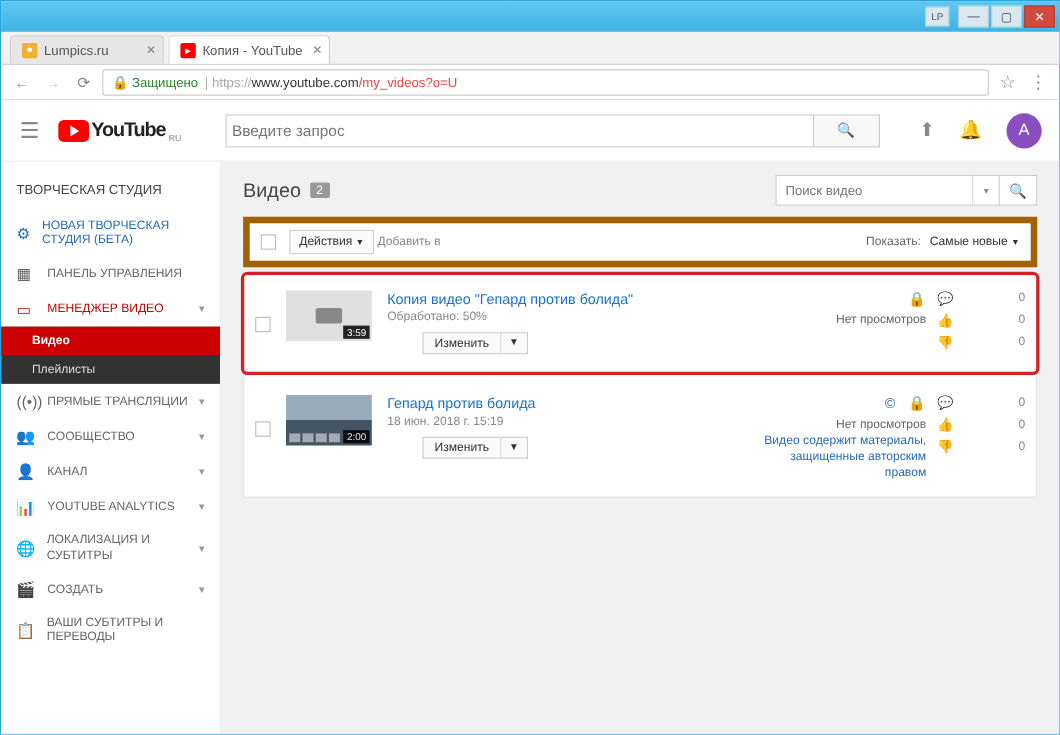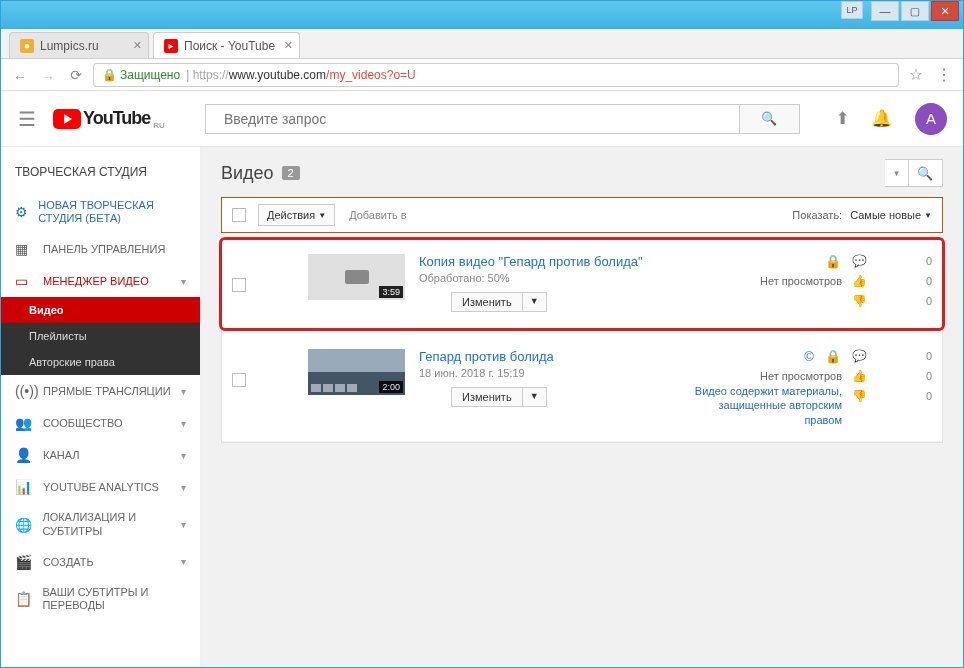--- a/index.html
+++ b/index.html
@@ -1,20 +1,20 @@
 <!DOCTYPE html>
 <html><head>
 <meta charset="utf-8">
 <style>
 * { box-sizing: border-box; margin: 0; padding: 0; }
 body { font-family: Arial, sans-serif; font-size: 13px; color: #333; background: #fff; }
 
 
 .window { width: 964px; height: 668px; border: 1px solid #2aa4da; background: #fff; display: flex; flex-direction: column; }
-.titlebar { height: 28px; background: linear-gradient(#5fc7f0, #3fb3e4); display: flex; justify-content: flex-end; padding: 0 4px; }
+.titlebar { height: 28px; background: linear-gradient(#5fc7f0, #3fb3e4); display: flex; align-items: center; justify-content: flex-end; padding: 0 4px; }
 .tb-btn { width: 28px; height: 20px; margin-left: 2px; display: flex; align-items: center; justify-content: center; font-size: 11px; color: #444; background: #d9e8f0; border: 1px solid #aecfde; }
 .tb-btn.close { background: #d14b3f; color: #fff; border-color: #b33b30; }
 .tb-lp { width: 22px; height: 18px; background: #d9e8f0; border: 1px solid #aecfde; margin-right: 6px; font-size: 9px; display:flex; align-items:center; justify-content:center; color:#555; }
 
 
 .tabrow { height: 30px; background: #f2f2f2; display: flex; align-items: flex-end; padding-left: 8px; border-bottom: 1px solid #d0d0d0; }
 .tab { height: 26px; background: #fff; border: 1px solid #ccc; border-bottom: none; border-radius: 4px 4px 0 0; padding: 0 24px 0 10px; margin-right: 4px; display: flex; align-items: center; font-size: 12px; color: #555; position: relative; min-width: 140px; }
 .tab.inactive { background: #e6e6e6; }
 .tab .tabicon { width: 14px; height: 14px; margin-right: 6px; border-radius: 2px; display:flex; align-items:center; justify-content:center; font-size:10px; }
 .tab .close-x { position: absolute; right: 6px; font-size: 11px; color: #888; }
@@ -28,21 +28,21 @@
 
 
 .ythead { height: 56px; display: flex; align-items: center; padding: 0 16px; gap: 16px; border-bottom: 1px solid #e8e8e8; }
 .hamburger { width: 20px; height: 20px; color: #888; font-size: 20px; display:flex; align-items:center; justify-content:center; }
 .logo { display: flex; align-items: center; gap: 2px; }
 .logo-box { width: 28px; height: 20px; background: #ff0000; border-radius: 5px; position: relative; }
 .logo-box::after { content: ''; position: absolute; left: 11px; top: 5px; border-left: 8px solid #fff; border-top: 5px solid transparent; border-bottom: 5px solid transparent; }
 .logo-text { font-weight: bold; color: #222; font-size: 18px; letter-spacing: -1px; }
 .logo-sup { font-size: 8px; color: #888; align-self: flex-start; margin-top: 14px; margin-left: 1px; }
 .searchwrap { flex: 1; display: flex; margin-left: 24px; }
-.searchinput { flex: 1; height: 30px; border: 1px solid #ccc; padding: 0 18px; font-size: 14px; color: #8b5cf6; }
+.searchinput { flex: 1; height: 30px; border: 1px solid #ccc; padding: 0 5px; font-size: 14px; color: #8b5cf6; }
 .searchbtn { width: 60px; height: 30px; border: 1px solid #ccc; border-left: none; background: #f8f8f8; display: flex; align-items: center; justify-content: center; color: #666; }
 .headicons { display: flex; align-items: center; gap: 22px; margin-left: 20px; }
 .headicons .hi { color: #888; font-size: 17px; }
 .avatar { width: 32px; height: 32px; border-radius: 50%; background: #8a4ec1; color: #fff; display: flex; align-items: center; justify-content: center; font-size: 15px; }
 
 
 .body { flex: 1; display: flex; overflow: hidden; }
 .sidebar { width: 200px; background: #fff; border-right: 1px solid #eee; overflow-y: auto; padding-top: 8px; }
 .side-title { font-size: 12px; font-weight: normal; color: #444; padding: 10px 14px 12px; }
 .side-item { display: flex; align-items: center; padding: 8px 14px; font-size: 11px; color: #666; gap: 10px; cursor: pointer; }
@@ -58,33 +58,33 @@
 .main { flex: 1; background: #f1f1f1; padding: 12px 20px; overflow-y: auto; position: relative; }
 .page-head { display: flex; align-items: center; margin-bottom: 10px; }
 .page-title { font-size: 18px; color: #444; display: flex; align-items: center; gap: 8px; }
 .count-badge { background: #999; color: #fff; font-size: 11px; padding: 1px 6px; border-radius: 2px; }
 .filterwrap { margin-left: auto; display: flex; }
 .filterinput { width: 180px; height: 28px; border: 1px solid #ccc; padding: 0 8px; font-size: 12px; }
 .filterdrop { width: 24px; height: 28px; border: 1px solid #ccc; border-left: none; background: #fff; display:flex; align-items:center; justify-content:center; font-size:9px; color:#888; }
 .filtersearch { width: 34px; height: 28px; border: 1px solid #ccc; border-left: none; background: #fff; display:flex; align-items:center; justify-content:center; color:#666; }
 
 
-.toolbar { background: #fff; border: 1px solid #a16207; padding: 6px 10px; display: flex; align-items: center; font-size: 11px; justify-content: center; }
+.toolbar { background: #fff; border: 6px solid #a16207; padding: 6px 10px; display: flex; align-items: center; font-size: 11px; justify-content: center; }
 .toolbar .cb { margin-right: 12px; }
 .actbtn { border: 1px solid #ccc; padding: 4px 8px; font-size: 11px; background: #fafafa; display:flex; align-items:center; gap:3px; cursor:pointer; }
 .actbtn .caret { font-size: 8px; }
-.addto { margin-left: 14px; color: #888; }
+.addto { margin-left: 3px; color: #888; }
 .toolbar-right { margin-left: auto; display: flex; align-items: center; gap: 8px; color: #666; }
 .sortlink { color: #333; display: flex; align-items: center; gap: 3px; cursor:pointer; }
 
 
 .vlist { background: #fff; border: 1px solid #e0e0e0; border-top: none; }
 .vrow { display: flex; padding: 14px 10px; border-bottom: 1px solid #f0f0f0; align-items: flex-start; position: relative; }
 .vrow .rcb { margin-right: 14px; margin-top: 24px; }
-.thumb { width: 97px; height: 46px; background: #e0e0e0; position: relative; display:flex; align-items:center; justify-content:center;margin-left:48px; }
+.thumb { width: 78px; height: 46px; background: #e0e0e0; position: relative; display:flex; align-items:center; justify-content:center; }
 .thumb.processing::after { content: ''; width: 24px; height: 14px; background: #888; border-radius: 2px; }
 .thumb .dur { position: absolute; right: 2px; bottom: 2px; background: #000; color: #fff; font-size: 9px; padding: 1px 3px; opacity: 0.85; }
 .thumb2 { background: linear-gradient(#9ab 50%, #456 50%); }
 .thumb2 .thumb-icons { position: absolute; bottom: 3px; left: 3px; display: flex; gap: 2px; }
 .thumb2 .ti { width: 10px; height: 8px; background: rgba(255,255,255,0.5); }
 .vmeta { margin-left: 14px; flex: 1; }
 .vtitle { font-size: 13px; color: #1a73cc; margin-bottom: 3px; cursor:pointer; }
 .vsub { font-size: 11px; color: #888; margin-bottom: 8px; }
 .editbtn-grp { display: flex; padding-left: 32px; }
 .editbtn { border: 1px solid #ccc; padding: 3px 10px; font-size: 11px; background: #fafafa; cursor:pointer; }
@@ -117,21 +117,21 @@
   </div>
 
   <div class="tabrow">
     <div class="tab inactive">
       <span class="tabicon" style="background:#f0b030;color:#fff">●</span>
       <span>Lumpics.ru</span>
       <span class="close-x">✕</span>
     </div>
     <div class="tab">
       <span class="tabicon" style="background:#ff0000;color:#fff">▸</span>
-      <span>Поиск - YouTube</span>
+      <span>Копия - YouTube</span>
       <span class="close-x">✕</span>
     </div>
   </div>
 
   <div class="addrbar">
     <div class="navbtn">←</div>
     <div class="navbtn" style="color:#ccc">→</div>
     <div class="navbtn">⟳</div>
     <div class="addr">
       <span class="secure">
@@ -180,21 +180,20 @@
         <span>ПАНЕЛЬ УПРАВЛЕНИЯ</span>
       </div>
       <div class="side-item red">
         <span class="si-icon">▭</span>
         <span>МЕНЕДЖЕР ВИДЕО</span>
         <span class="si-chev">▾</span>
       </div>
       <div class="side-sub">
         <div class="sub-item active">Видео</div>
         <div class="sub-item">Плейлисты</div>
-        <div class="sub-item">Авторские права</div>
       </div>
       <div class="side-item">
         <span class="si-icon">((•))</span>
         <span>ПРЯМЫЕ ТРАНСЛЯЦИИ</span>
         <span class="si-chev">▾</span>
       </div>
       <div class="side-item">
         <span class="si-icon">👥</span>
         <span>СООБЩЕСТВО</span>
         <span class="si-chev">▾</span>
@@ -225,20 +224,21 @@
       </div>
     </div>
 
     <div class="main">
       <div class="page-head">
         <div class="page-title">
           <span>Видео</span>
           <span class="count-badge">2</span>
         </div>
         <div class="filterwrap">
+          <input class="filterinput" placeholder="Поиск видео" style="">
           <div class="filterdrop">▾</div>
           <div class="filtersearch">🔍</div>
         </div>
       </div>
 
       <div class="toolbar">
         <div class="cbx cb"></div>
         <div class="actbtn">
           <span>Действия</span>
           <span class="caret">▼</span>

